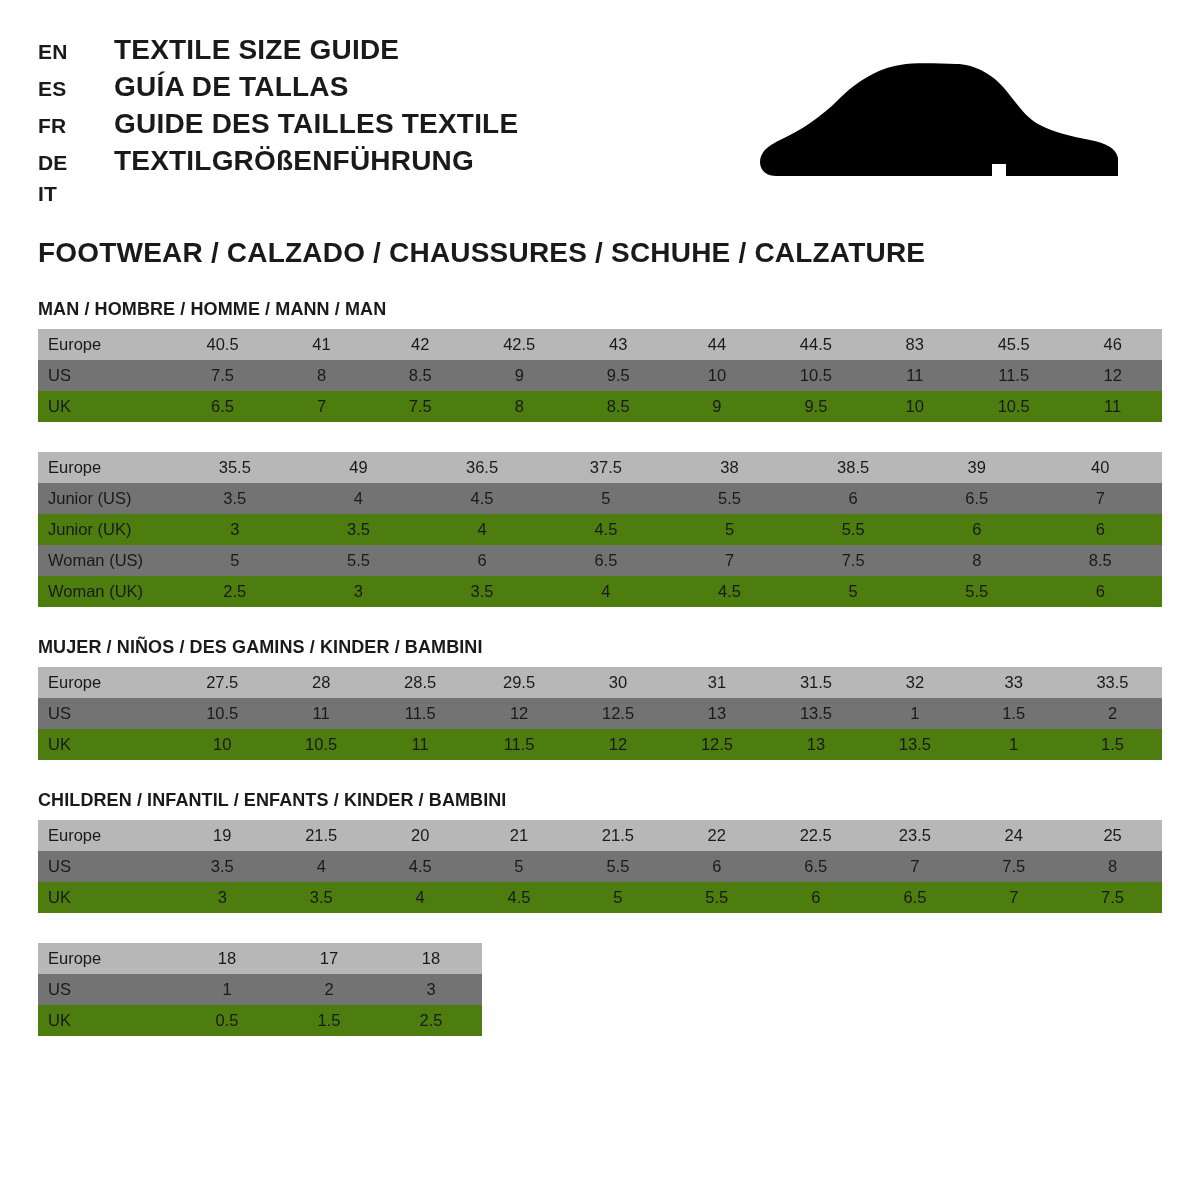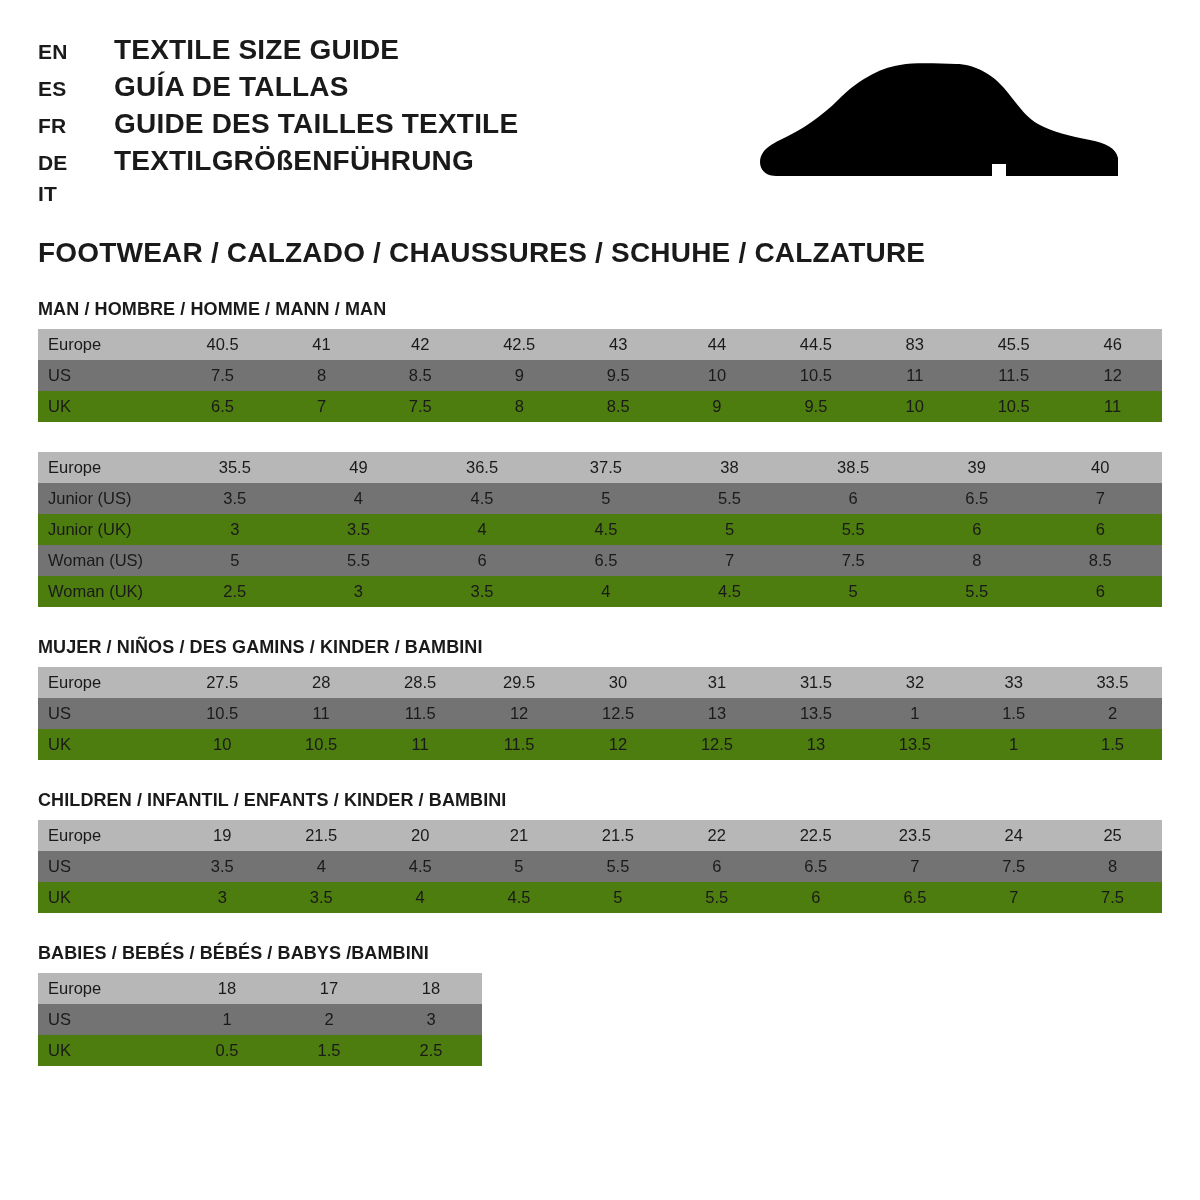--- a/index.html
+++ b/index.html
@@ -346,21 +346,20 @@
         <td>6</td>
         <td>6.5</td>
         <td>7</td>
         <td>7.5</td>
       </tr>
     </tbody>
       </table>
   </div>
 
   <div class="group">
-    <div class="group-title">BABIES / BEBÉS / BÉBÉS / BABYS /BAMBINI</div>
     <table class="size-table w-3col">
       <tbody>
           <tr class="head">
         <td class="rowlabel">Europe</td>
         <td>18</td>
         <td>17</td>
         <td>18</td>
       </tr>
       <tr class="odd">
         <td class="rowlabel">US</td>

